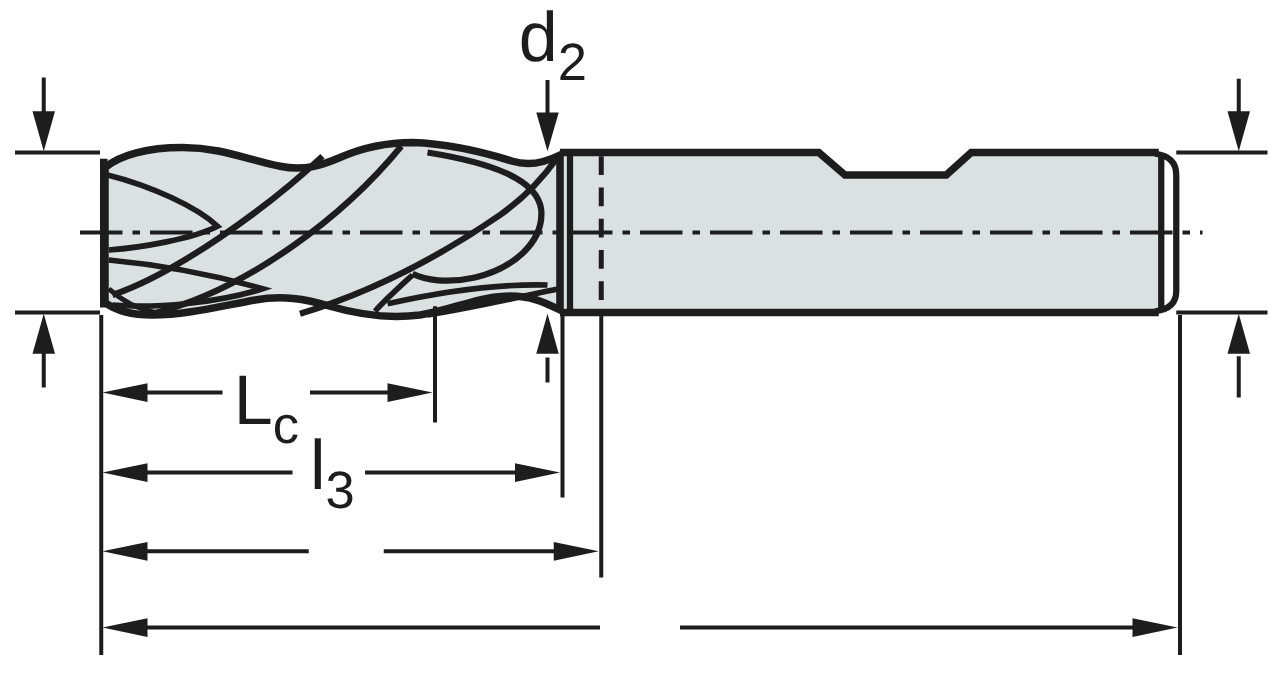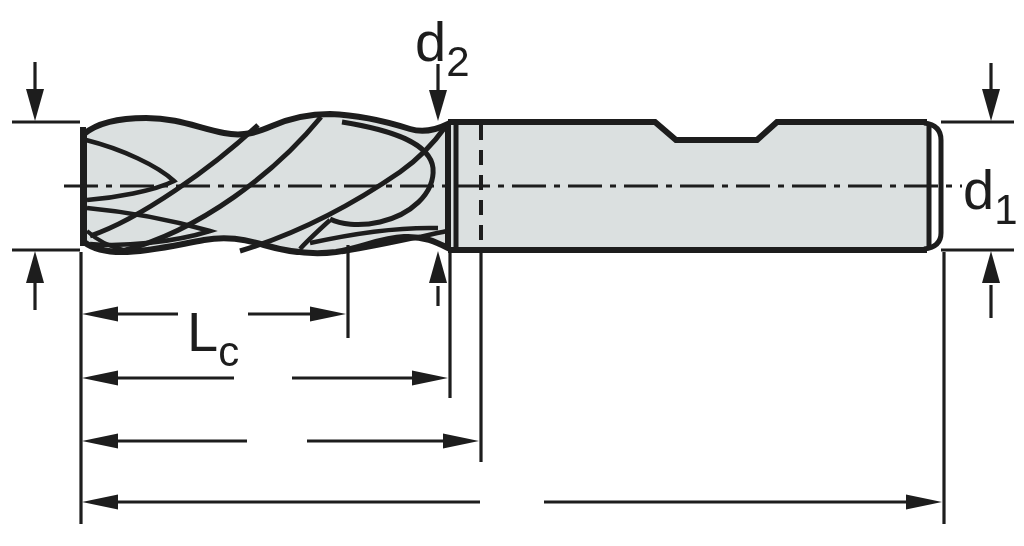--- a/index.html
+++ b/index.html
@@ -28,21 +28,20 @@
   .fill-ink{fill:var(--ink);stroke:none;}
   .dash-hidden{stroke-dasharray:15 10;}
   .dash-center{stroke-dasharray:34 8 6 8;}
   
   .dim-label{
     position:absolute;
     color:var(--ink);
     line-height:1;
     white-space:nowrap;
     font-size:56px;
-    margin-top:12px;
   }
   .dim-label .sub{
     font-size:42px;
     vertical-align:-15px;
   }
 </style>
 </head>
 <body>
 
 <div class="canvas">
@@ -149,20 +148,20 @@
       <polygon class="fill-ink" points="82,502 118,494.5 118,509.5"></polygon>
       <path class="ln w32" d="M 116,502 L 480,502"></path>
       <path class="ln w32" d="M 544,502 L 910,502"></path>
       <polygon class="fill-ink" points="942,502 906,494.5 906,509.5"></polygon>
     </g>
   </svg>
 
 
   <div class="dim-label" style="left:415px;top:2px"><span>d</span><span class="sub">2</span></div>
 
-  <div class="dim-label" style="left:963px;top:150px"><span>d</span><span class="sub">1</span></div>
 
   <div class="dim-label" style="left:187px;top:292px"><span>L</span><span class="sub">c</span></div>
 
+  <div class="dim-label" style="left:248px;top:344px"><span>l</span><span class="sub">3</span></div>
 
 
 
 </div>
 
 </body></html>

